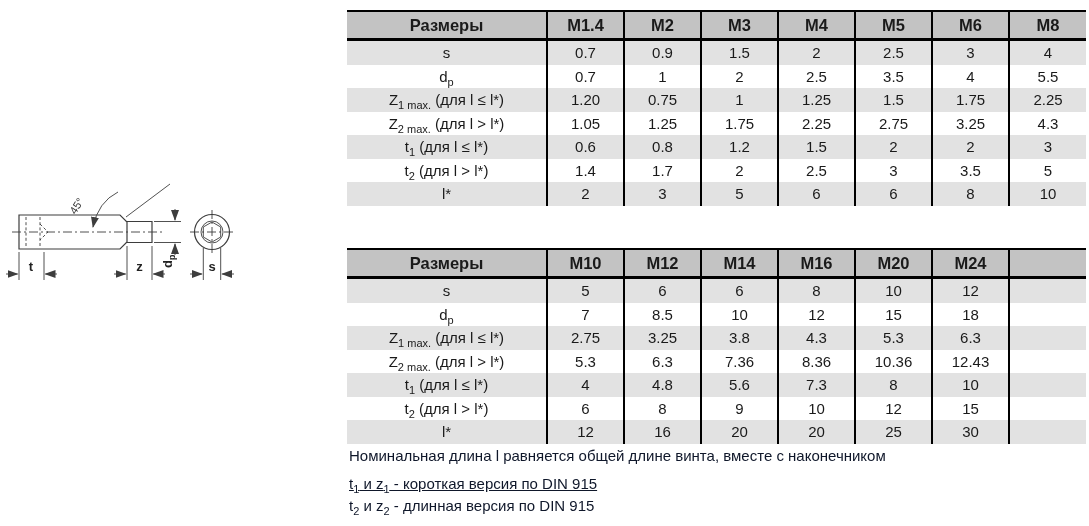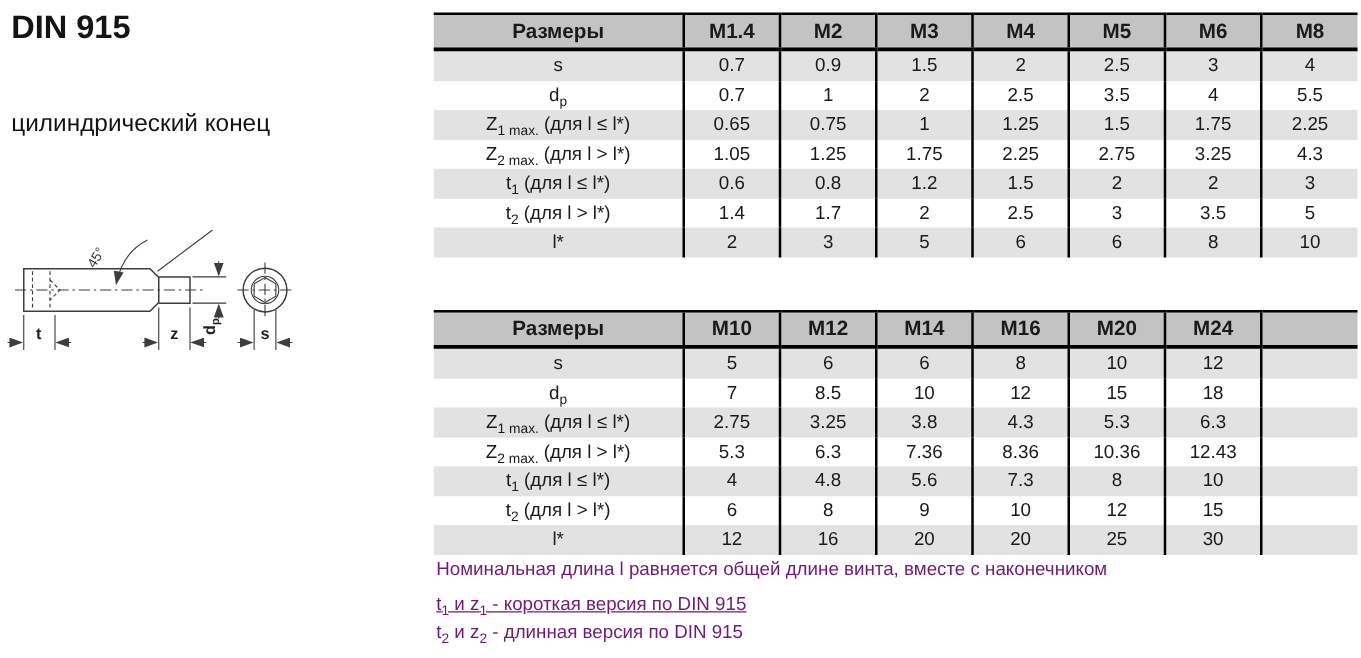--- a/index.html
+++ b/index.html
@@ -30,45 +30,43 @@
     font-size:16.5px;font-weight:bold;height:24px;padding:1px 0;text-align:center;
   }
   .spec-table td, .spec-table tbody th{
     height:23.5px;text-align:center;vertical-align:middle;
     font-weight:normal;padding:0;
   }
   .spec-table tbody tr:nth-child(odd){background:var(--stripe_bg);}
   .spec-table tr > *:not(:first-child){border-left:2px solid var(--border);}
   .spec-table tbody th{font-size:15px;font-weight:normal;}
   sub{font-size:11px;line-height:0;}
-  .footnote{position:absolute;left:349px;font-size:15px;color:#701a75;}
+  .footnote{position:absolute;left:349px;font-size:15px;color:#0f172a;}
   #fn-main{top:447px;}
   #fn-1{top:475px;text-decoration:underline;}
   #fn-2{top:497px;}
 
   
   .drawing-wrap svg{display:block;}
   .dline{stroke:var(--line);stroke-width:1.2;fill:none;}
   .dthin{stroke:var(--line);stroke-width:0.9;fill:none;}
   .dfill{fill:var(--line);}
   .dashed{stroke-dasharray:3,2.2;}
   .cline{stroke-dasharray:9,3,2,3;}
   .dim-label{font-family:"Liberation Sans",sans-serif;font-size:13px;font-weight:bold;fill:#222;}
   .dim-sub{font-size:9px;}
   .angle-label{font-family:"Liberation Sans",sans-serif;font-size:11px;fill:#333;}
 </style>
 </head>
 <body style="--header_bg: #c3c3c3; --stripe_bg: #e2e2e2; --border: #000000;">
 
 <div class="left-panel">
-  <div class="std-title">DIN 915</div>
 </div>
 
 <div class="description">
-  <div>цилиндрический конец</div>
 </div>
 
 <div class="drawing-wrap">
   <svg width="270" height="115" viewBox="0 183 270 115">
     <defs>
       <marker id="arr" markerWidth="11" markerHeight="8" refX="10" refY="4" orient="auto" markerUnits="userSpaceOnUse">
         <path d="M0,0 L11,4 L0,8 Z" class="dfill"></path>
       </marker>
     </defs>
 
@@ -166,21 +164,21 @@
         <td>0.7</td>
         <td>1</td>
         <td>2</td>
         <td>2.5</td>
         <td>3.5</td>
         <td>4</td>
         <td>5.5</td>
       </tr>
       <tr>
         <th>Z<sub>1 max.</sub> (для l ≤ l*)</th>
-        <td>0.65</td>
+        <td>1.20</td>
         <td>0.75</td>
         <td>1</td>
         <td>1.25</td>
         <td>1.5</td>
         <td>1.75</td>
         <td>2.25</td>
       </tr>
       <tr>
         <th>Z<sub>2 max.</sub> (для l &gt; l*)</th>
         <td>1.05</td>

